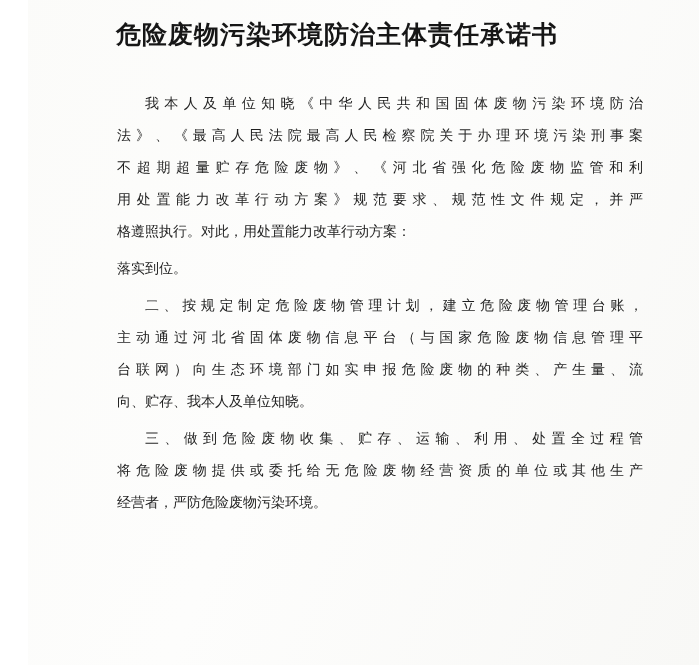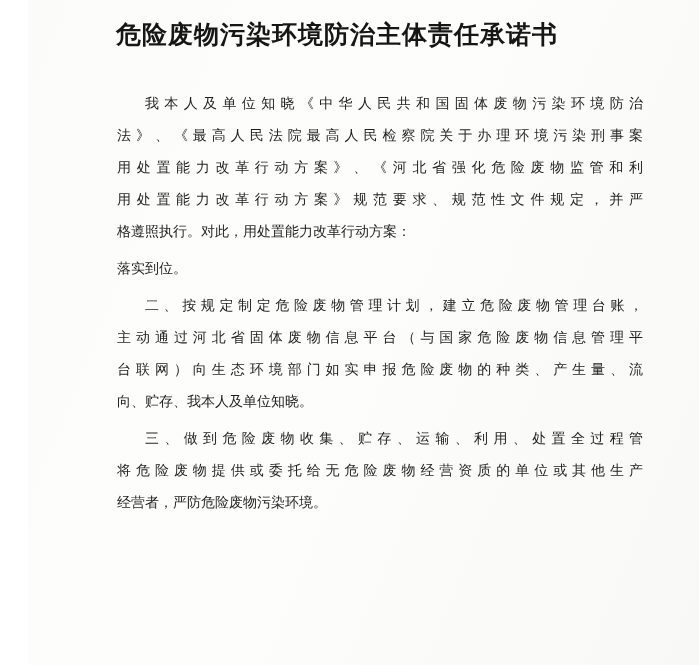--- a/index.html
+++ b/index.html
@@ -67,21 +67,21 @@
 </head>
 <body>
 
 <div class="page">
   <div class="edge-strip"></div>
   <h1 class="doc-title">危险废物污染环境防治主体责任承诺书</h1>
   <div class="doc-body" id="doc-body">
       <div class="para">
         <div class="line first">我本人及单位知晓《中华人民共和国固体废物污染环境防治</div>
         <div class="line">法》、《最高人民法院最高人民检察院关于办理环境污染刑事案</div>
-        <div class="line">用处置能力改革行动方案》、《河北省强化危险废物监管和利</div>
+        <div class="line">不超期超量贮存危险废物》、《河北省强化危险废物监管和利</div>
         <div class="line">用处置能力改革行动方案》规范要求、规范性文件规定，并严</div>
         <div class="line last">格遵照执行。对此，用处置能力改革行动方案：</div>
       </div>
       <div class="para">
         <div class="line last">落实到位。</div>
       </div>
       <div class="para">
         <div class="line first">二、按规定制定危险废物管理计划，建立危险废物管理台账，</div>
         <div class="line">主动通过河北省固体废物信息平台（与国家危险废物信息管理平</div>
         <div class="line">台联网）向生态环境部门如实申报危险废物的种类、产生量、流</div>

